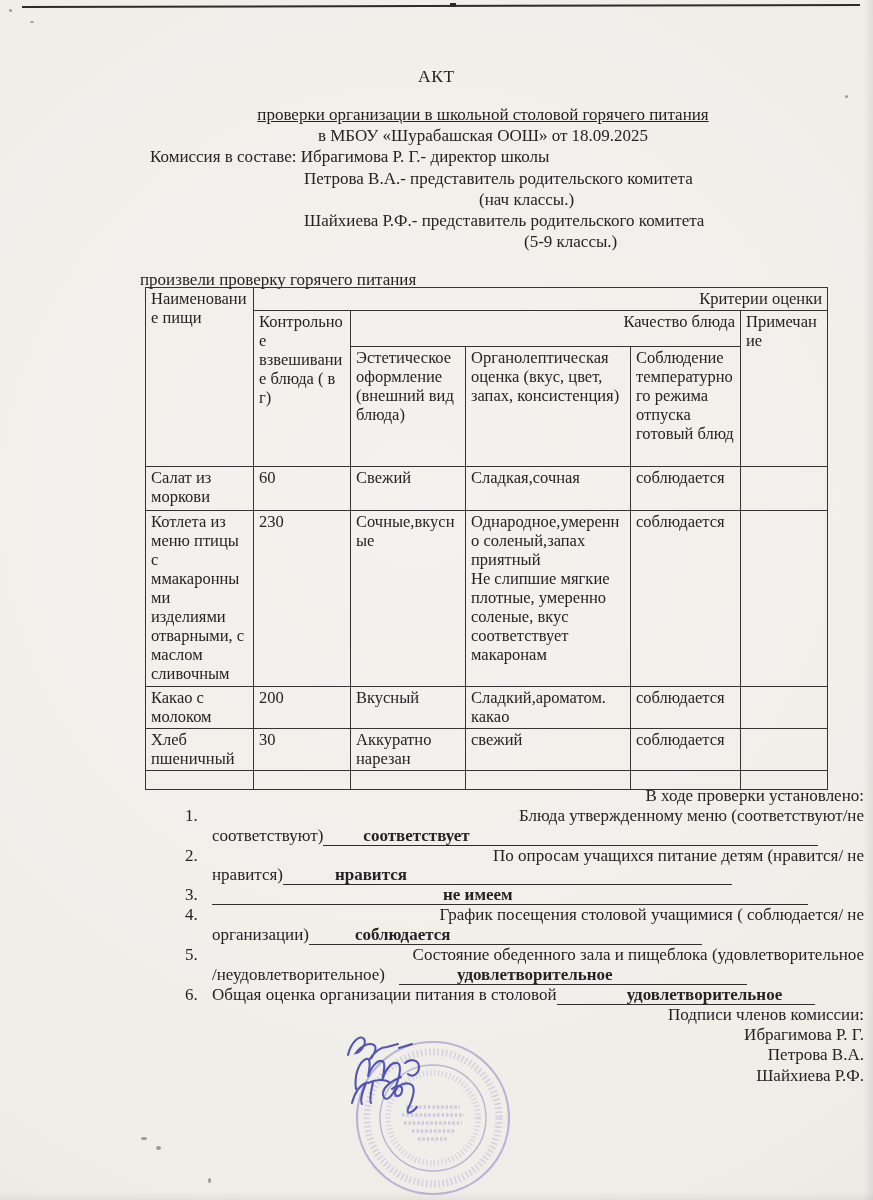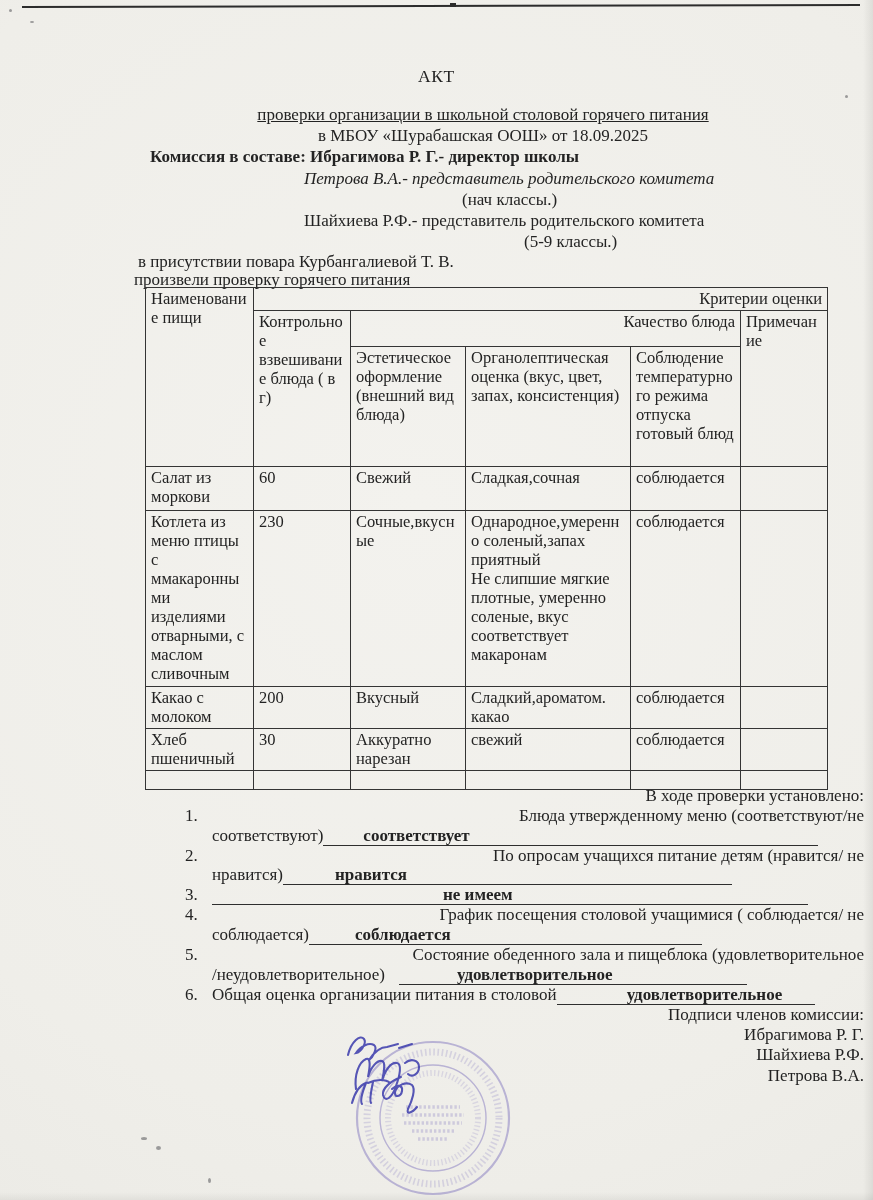--- a/index.html
+++ b/index.html
@@ -67,27 +67,26 @@
   <div class="speck" style="left:9px;top:9px;width:3px;height:3px;"></div>
   <div class="speck" style="left:30px;top:21px;width:4px;height:2px;"></div>
   <div class="speck" style="left:141px;top:1137px;width:6px;height:3px;"></div>
   <div class="speck" style="left:156px;top:1146px;width:5px;height:4px;"></div>
   <div class="speck" style="left:208px;top:1178px;width:3px;height:5px;"></div>
   <div class="speck" style="left:845px;top:95px;width:3px;height:3px;"></div>
 
   <div class="doc-title">АКТ</div>
   <div class="hline hcenter" style="top:104px;text-decoration:underline;">проверки организации в школьной столовой горячего питания</div>
   <div class="hline hcenter" style="top:125px;">в МБОУ «Шурабашская ООШ» от 18.09.2025</div>
-  <div class="hline" style="top:146px;left:150px;font-weight:bold;">Комиссия в составе: Ибрагимова Р. Г.- директор школы</div>
-  <div class="hline" style="top:168px;left:304px;font-style:italic;">Петрова В.А.- представитель родительского комитета</div>
-  <div class="hline" style="top:189px;left:462px;">(нач классы.)</div>
+  <div class="hline" style="top:146px;left:150px;">Комиссия в составе: Ибрагимова Р. Г.- директор школы</div>
+  <div class="hline" style="top:168px;left:304px;">Петрова В.А.- представитель родительского комитета</div>
+  <div class="hline" style="top:189px;left:479px;">(нач классы.)</div>
   <div class="hline" style="top:210px;left:304px;">Шайхиева Р.Ф.- представитель родительского комитета</div>
   <div class="hline" style="top:231px;left:524px;">(5-9  классы.)</div>
-  <div class="hline" style="top:251px;left:138px;">в присутствии повара Курбангалиевой Т. В.</div>
-  <div class="hline" style="top:269px;left:134px;text-align:right;">произвели проверку горячего питания</div>
+  <div class="hline" style="top:269px;left:140px;text-align:right;">произвели проверку горячего питания</div>
 
   <table class="meal-table">
     <colgroup>
       <col style="width:108px">
         <col style="width:97px">
         <col style="width:115px">
       <col style="width:165px">
         <col style="width:110px">
         <col style="width:87px">
     </colgroup>
@@ -181,21 +180,21 @@
         <span class="u g3"></span>
         <span class="u utxt">не имеем</span>
         <span class="u utrail"></span>
       </div>
     </div>
 
     <div class="fi">
       <span class="num">4.</span>
       <div class="fl">График посещения столовой учащимися ( соблюдается/ не</div>
       <div class="ans-line i4">
-        <span>соблюдается)</span>
+        <span>организации)</span>
         <span class="u g4"></span>
         <span class="u utxt">соблюдается</span>
         <span class="u utrail"></span>
       </div>
     </div>
 
     <div class="fi">
       <span class="num">5.</span>
       <div class="fl">Состояние обеденного зала и пищеблока (удовлетворительное</div>
       <div class="ans-line i5">
@@ -213,22 +212,22 @@
         <span>Общая оценка организации питания в столовой</span>
         <span class="u g6"></span>
         <span class="u utxt">удовлетворительное</span>
         <span class="u utrail"></span>
       </div>
     </div>
 
     <div class="fl sig-label">Подписи членов комиссии:</div>
     <div class="signers">
       <div>Ибрагимова Р. Г.</div>
+      <div>Петрова В.А.</div>
       <div>Шайхиева Р.Ф.</div>
-      <div>Петрова В.А.</div>
     </div>
   </div>
 
   <svg class="ink-overlay" viewBox="0 0 340 185">
     <g class="stamp-g" stroke="#8d83c3" fill="none" opacity="0.55">
       <circle cx="133" cy="103" r="76" stroke-width="2.2"></circle>
       <circle cx="133" cy="103" r="53" stroke-width="1.4"></circle>
       <circle cx="133" cy="103" r="66" stroke-width="7" stroke-dasharray="1.6,2.6" opacity="0.5"></circle>
       <circle cx="133" cy="103" r="45" stroke-width="6" stroke-dasharray="1.4,2.4" opacity="0.42"></circle>
       <g stroke-width="3.6" stroke-dasharray="2.4,2" opacity="0.6">

